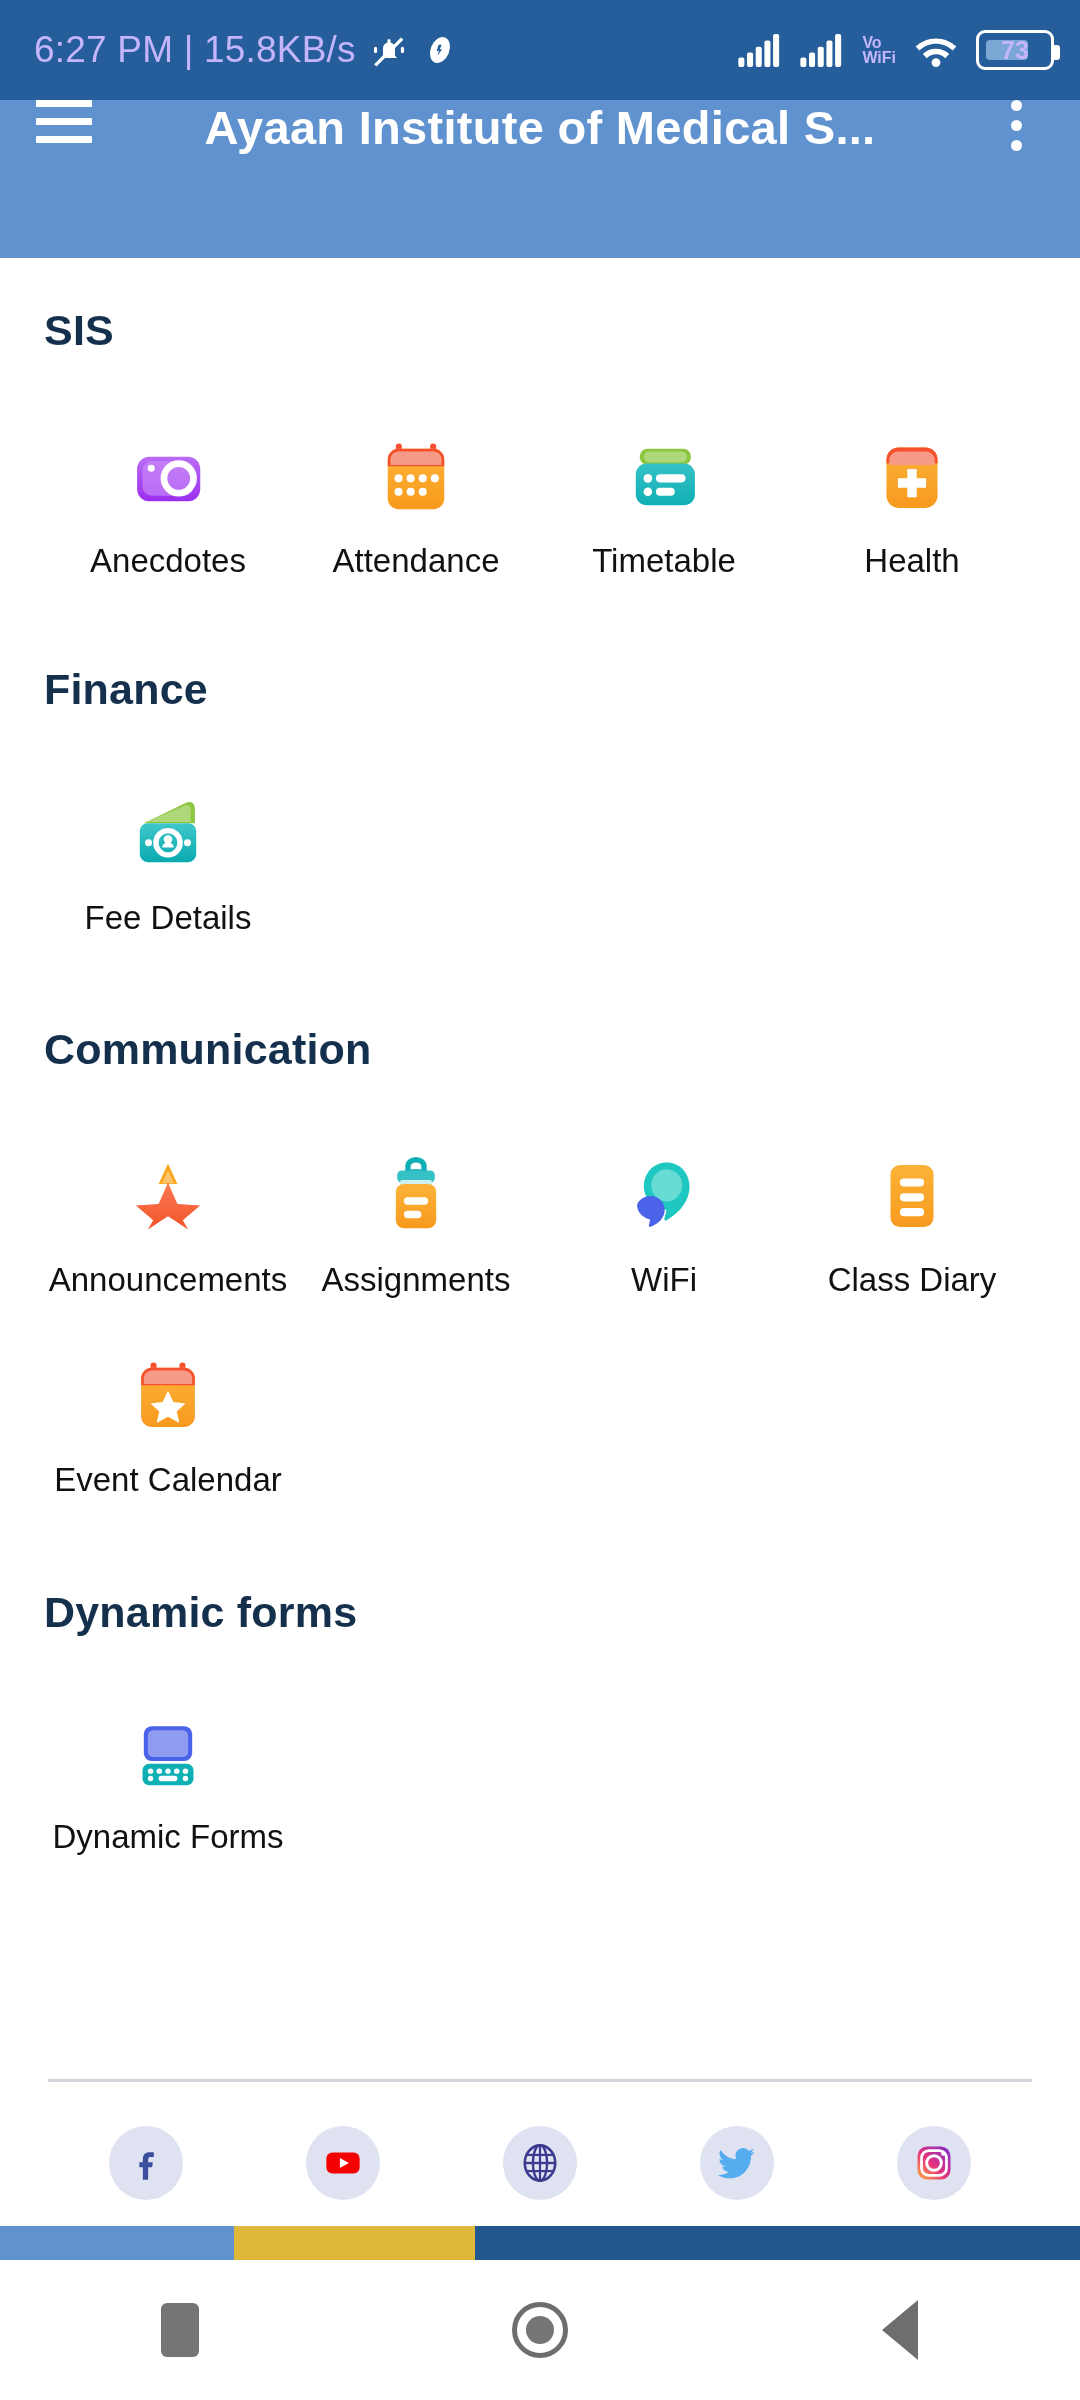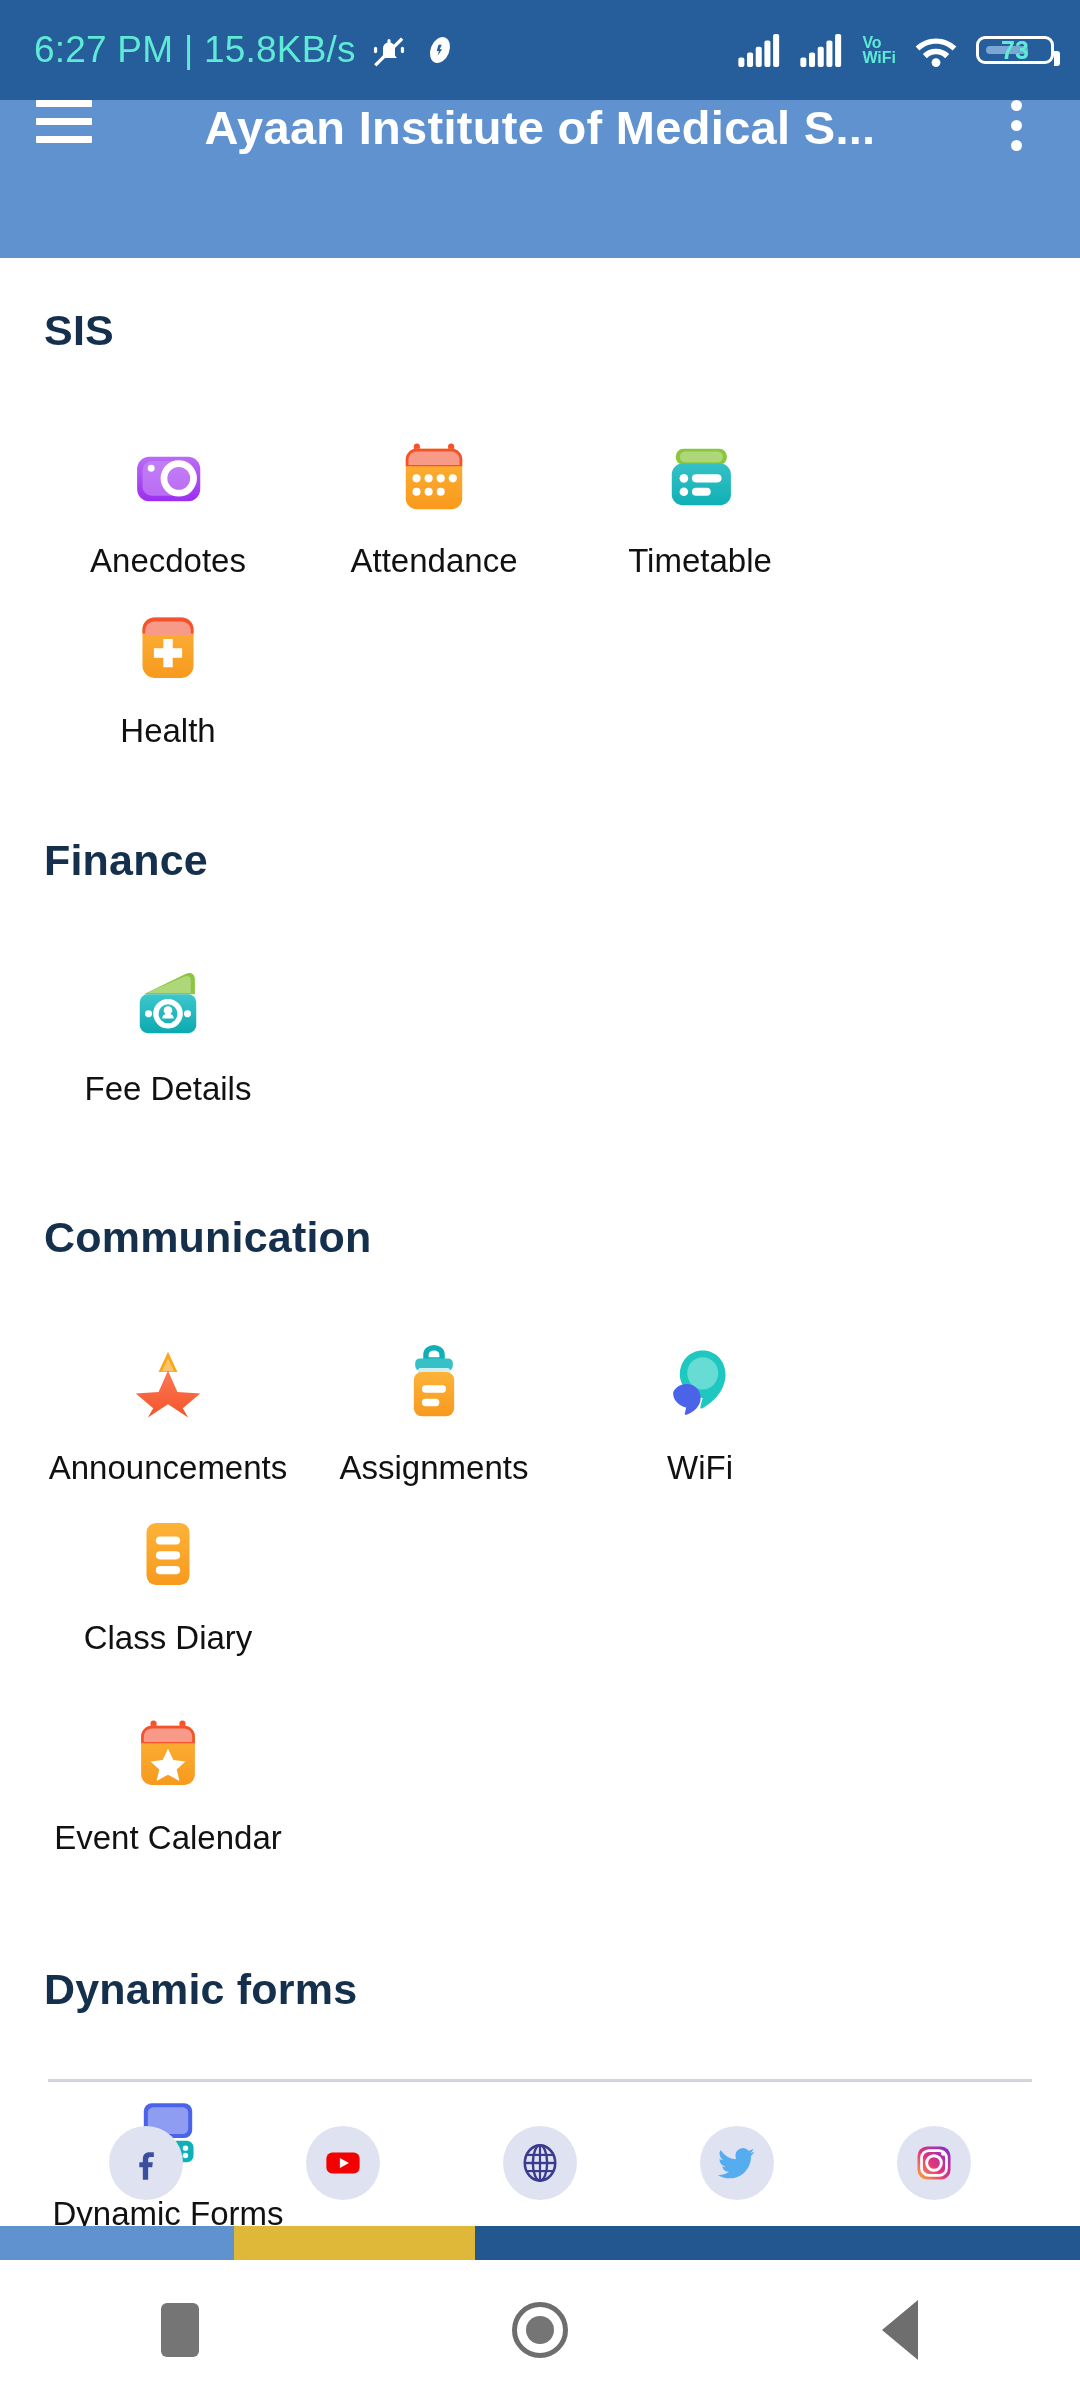--- a/index.html
+++ b/index.html
@@ -6,32 +6,32 @@
   html, body { width:1080px; height:2400px; }
   body {
     font-family: "Liberation Sans", sans-serif;
     background:#ffffff;
     overflow:hidden;
   }
   .phone { position:relative; width:1080px; height:2400px; background:#fff; display:flex; flex-direction:column; }
 
   
   .statusbar {
-    height:100px; background:#255e9a; color:#5eead4;
+    height:100px; background:#255e9a; color:#c4b5fd;
     display:flex; align-items:center; justify-content:space-between;
     padding:0 26px 0 34px; flex:0 0 100px;
   }
   .sb-left { display:flex; align-items:center; gap:14px; }
   .sb-clock { font-size:37px; font-weight:400; letter-spacing:.2px; white-space:nowrap; }
   .sb-right { display:flex; align-items:center; gap:16px; }
   .icn { display:block; }
 
   .vowifi { display:flex; flex-direction:column; align-items:flex-start; line-height:.95; font-size:16px; font-weight:600; }
   .battery {
-    width:78px; height:28px; border:3px solid #fff; border-radius:9px;
+    width:78px; height:40px; border:3px solid #fff; border-radius:9px;
     position:relative; display:flex; align-items:center; padding:7px;
   }
   .battery::after{ content:""; position:absolute; right:-9px; top:12px; width:6px; height:15px; background:#fff; border-radius:0 3px 3px 0; }
   .batt-fill { height:100%; width:73%; background:#7ba7d4; border-radius:4px; }
   .batt-txt { position:absolute; inset:0; display:flex; align-items:center; justify-content:center; font-size:25px; font-weight:700; }
 
   
   .appbar {
     height:158px; background:#5f92cf; color:#fff; flex:0 0 158px;
     display:flex; padding:0 36px;
@@ -44,21 +44,21 @@
   }
   .kebab { width:56px; display:flex; flex-direction:column; align-items:center; gap:9px; cursor:pointer; flex:0 0 auto; }
   .kebab i { width:11px; height:11px; background:#fff; border-radius:50%; display:block; }
 
   
   .content { flex:1 1 auto; position:relative; overflow:hidden; background:#fff; }
   .section { padding:0 44px; }
   .section-title {
     font-size:43px; font-weight:700; color:#14304d; letter-spacing:.2px;
   }
-  .grid { display:flex; flex-wrap:wrap;gap:18px; }
+  .grid { display:flex; flex-wrap:wrap; }
   .tile {
     width:25%; display:flex; flex-direction:column; align-items:center;
     cursor:pointer;
   }
   .tile-ic { width:100px; height:100px; display:flex; align-items:center; justify-content:center; }
   .tile-lb { margin-top:16px; font-size:33px; color:#111; text-align:center; line-height:1.1; white-space:nowrap; }
 
   
   .sec-sis   { padding-top:48px; }
   .sec-sis .grid { margin-top:72px; }

